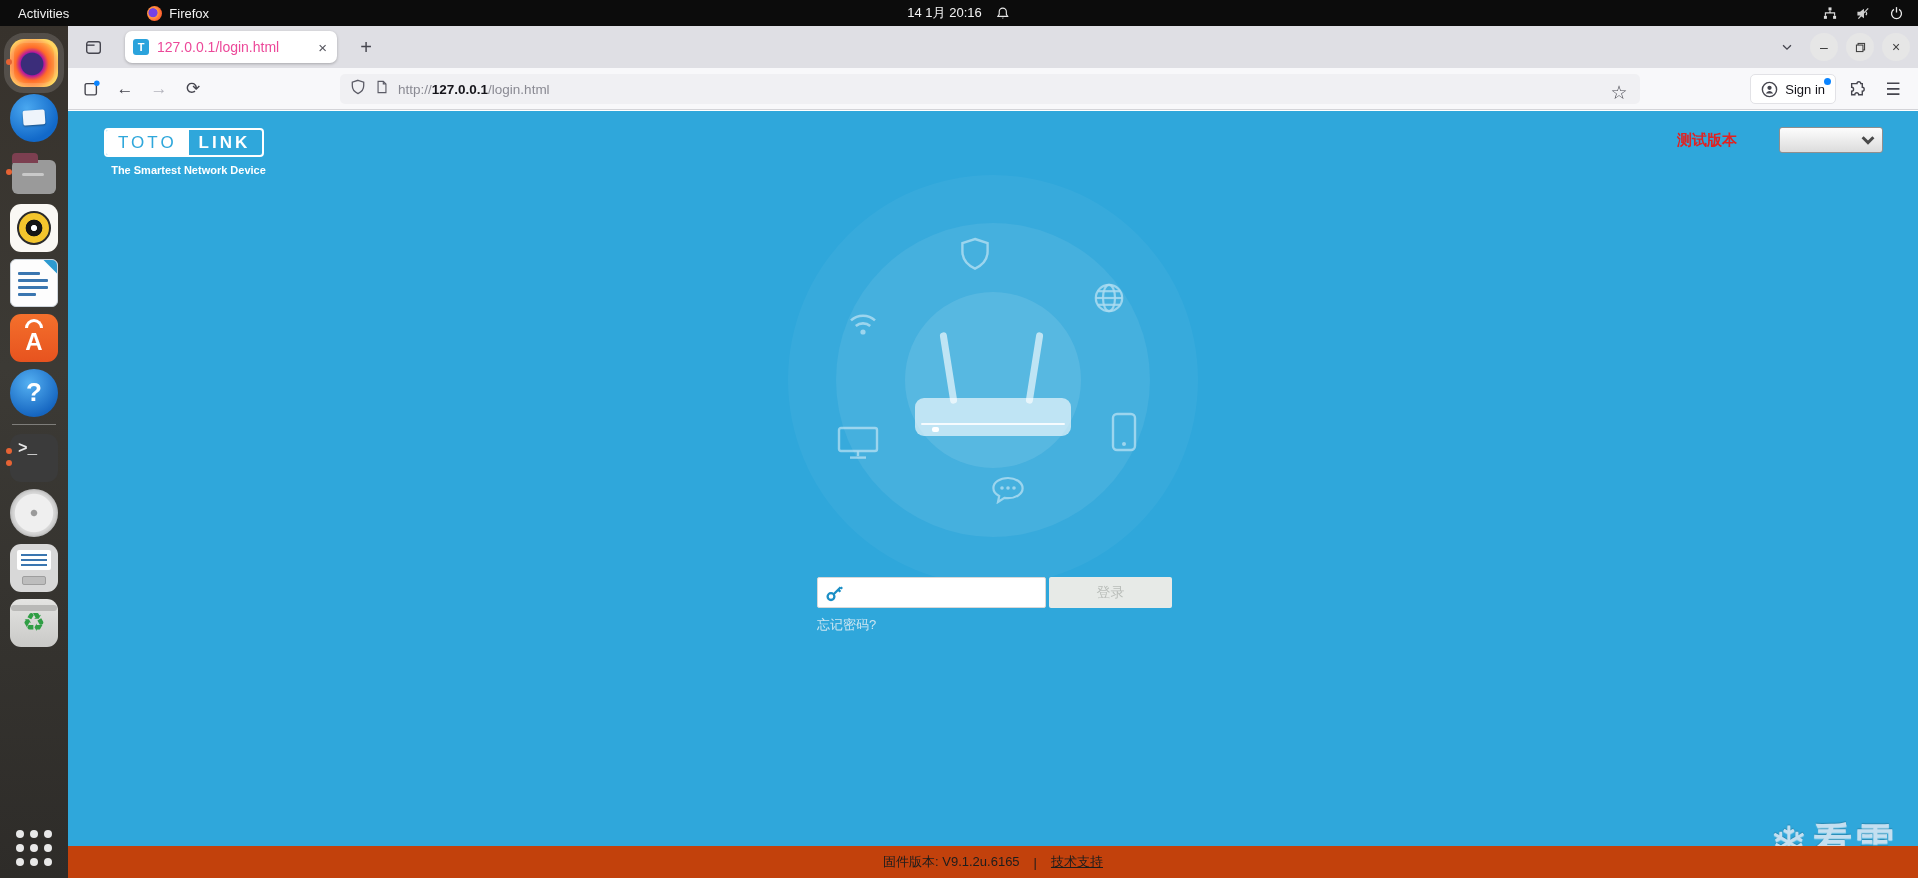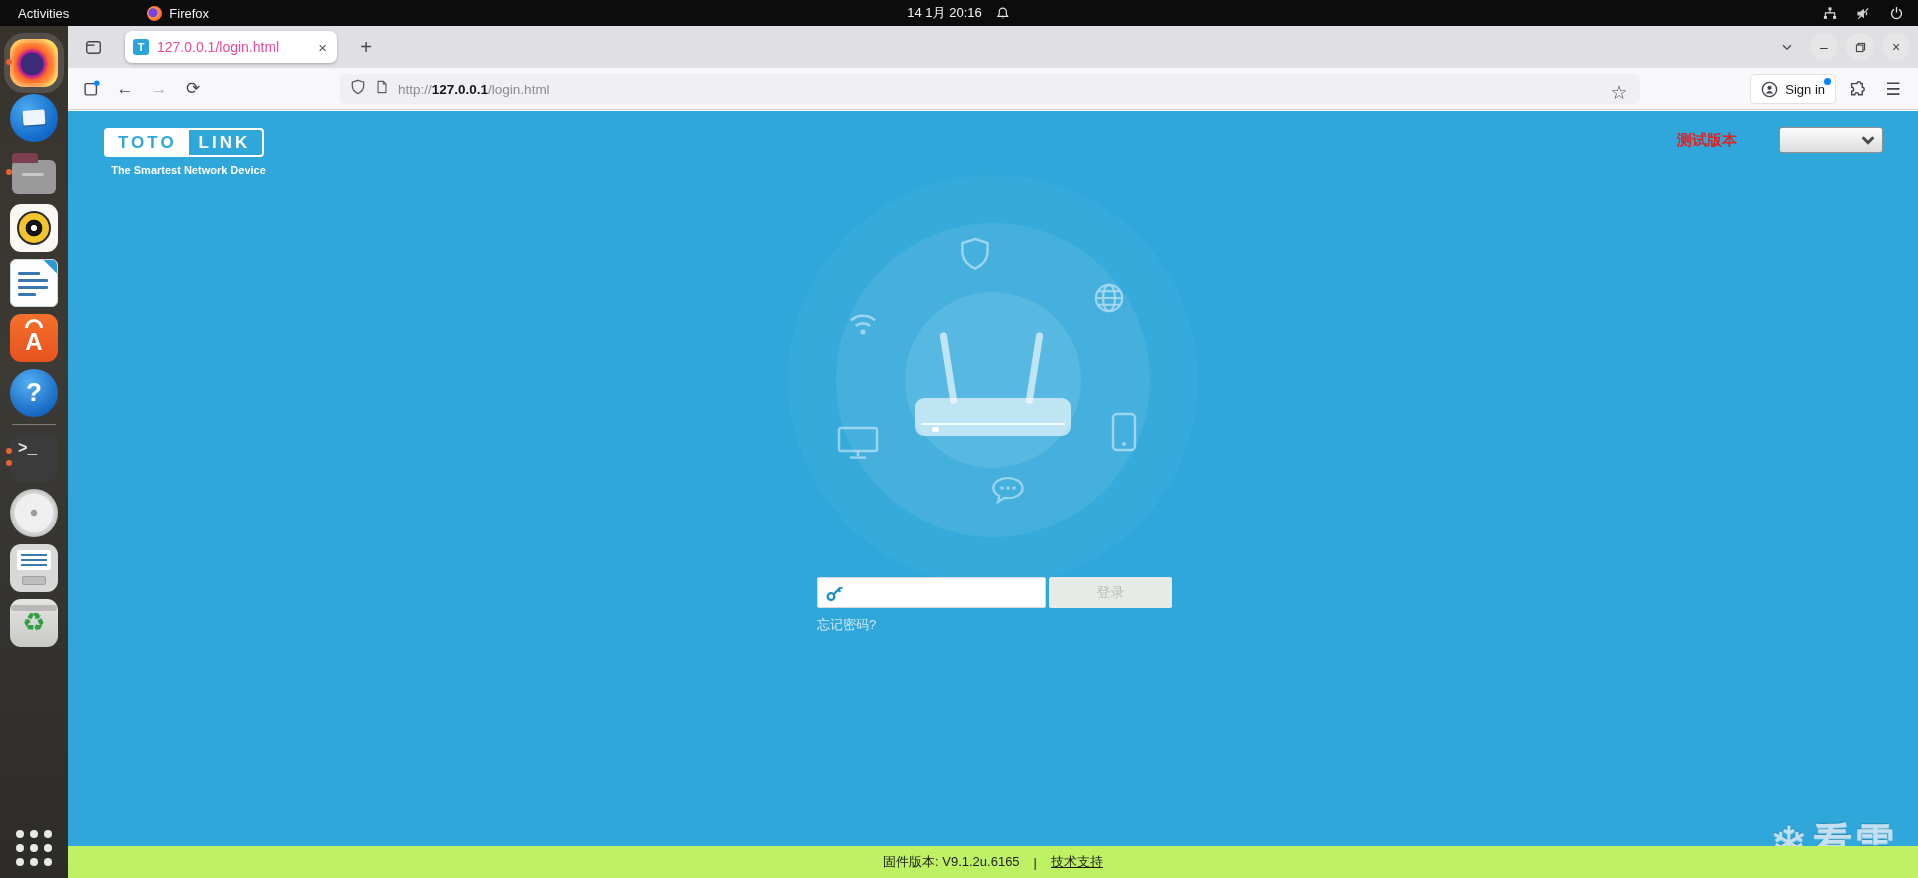--- a/index.html
+++ b/index.html
@@ -84,21 +84,21 @@
   .url-star { position:absolute; right:6px; top:3px; }
   .signin { display:flex; align-items:center; gap:7px; background:#fff; border:1px solid #e2e2e6; border-radius:5px;
             height:30px; padding:0 10px; font-size:13px; color:#15141a; cursor:pointer; position:relative; }
   .signin .notif { position:absolute; right:4px; top:3px; width:7px; height:7px; border-radius:50%; background:#0a84ff; }
   .tool-right { position:absolute; right:10px; top:6px; display:flex; align-items:center; gap:6px;padding-left:46px; }
 
   
   .page { position:absolute; left:0; top:85px; width:1850px; height:767px; background:#2fa7db; overflow:hidden; }
   .logo { position:absolute; left:36px; top:17px; display:flex; border:2px solid #fff; border-radius:4px;
           overflow:hidden; height:29px; }
-  .logo-toto { background:#fff; color:#2fa7db; font-weight:bold; font-size:17px; letter-spacing:3px;
+  .logo-toto { background:#fff; color:#2fa7db; font-weight:normal; font-size:17px; letter-spacing:3px;
                display:flex; align-items:center; padding:0 10px 0 12px; }
   .logo-link { background:transparent; color:#fff; font-weight:bold; font-size:17px; letter-spacing:3px;
                display:flex; align-items:center; padding:0 12px 0 10px; border-left:2px solid #fff; }
   .tagline { position:absolute; left:36px; top:53px; width:169px; text-align:center; color:#fff;
              font-size:11px; font-weight:bold; }
   .version { position:absolute; right:181px; top:20px; color:#e02222; font-size:15px; font-weight:bold; }
   .langsel { position:absolute; right:35px; top:16px; width:104px; height:26px;
              background:linear-gradient(180deg,#fdfdfd,#dcdcdc); border:1px solid #8f8f8f; border-radius:3px;
              display:flex; align-items:center; justify-content:flex-end; padding-right:5px; cursor:pointer;
              font-size:13px; color:#333; }
@@ -119,21 +119,21 @@
 
   .login-row { position:absolute; left:749px; top:466px; display:flex; }
   .pwd-wrap { position:relative; width:229px; height:31px; background:#fff; border:1px solid #d8d8d8; border-radius:2px; }
   .pwd-input { position:absolute; left:30px; top:0; width:195px; height:29px; border:none; outline:none;
                font-size:14px; background:transparent; }
   .key-ic { position:absolute; left:7px; top:6px; }
   .login-btn { margin-left:3px; width:123px; height:31px; background:#e7eae7; color:#b9bdb9; border:none;
                font-size:14px; border-radius:2px; cursor:pointer; }
   .forgot { position:absolute; left:749px; top:505px; color:#cde6f2; font-size:13px; cursor:pointer; }
 
-  .pfooter { position:absolute; left:0; bottom:0; width:1850px; height:32px; background:#bef264;
+  .pfooter { position:absolute; left:0; bottom:0; width:1850px; height:32px; background:#c2410c;
              display:flex; align-items:center; justify-content:center; gap:14px; font-size:13px; color:#1d1d1d; }
   .pfooter a { color:#1d1d1d; text-decoration:underline; cursor:pointer; }
 
   .watermark { position:absolute; right:22px; bottom:8px; display:flex; align-items:center; gap:4px;
                color:#c4dff0; text-shadow:0 1px 1px rgba(255,255,255,.55), 0 -1px 1px rgba(0,0,0,.18); }
   .wm-flake { font-size:46px; line-height:1; font-family:"DejaVu Sans",sans-serif; }
   .wm-text { font-size:40px; font-weight:bold; letter-spacing:2px; }
 </style>
 </head>
 <body>

